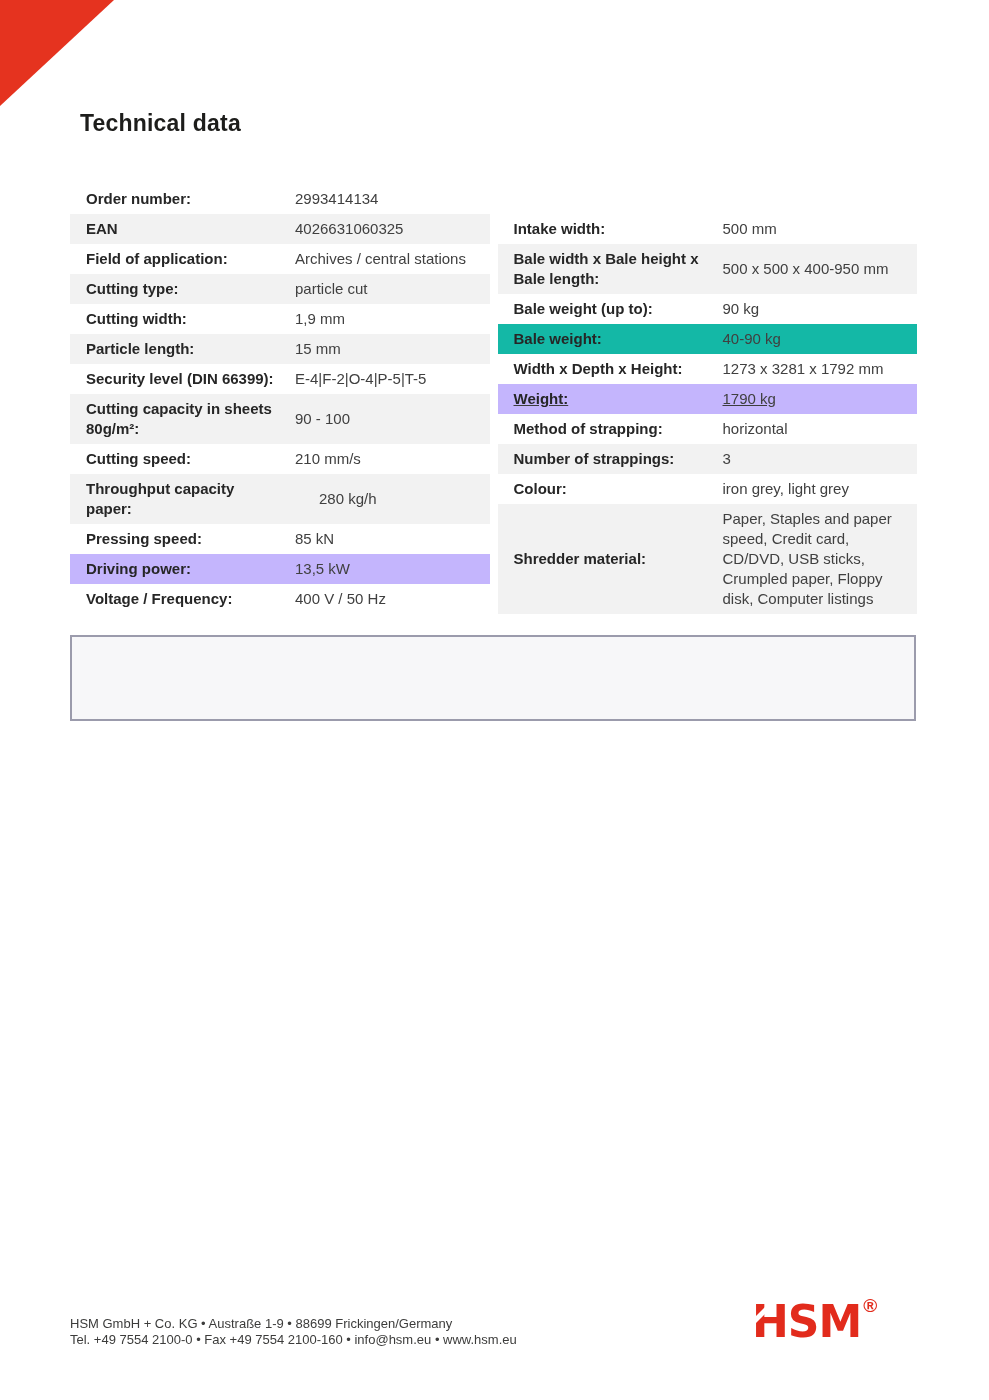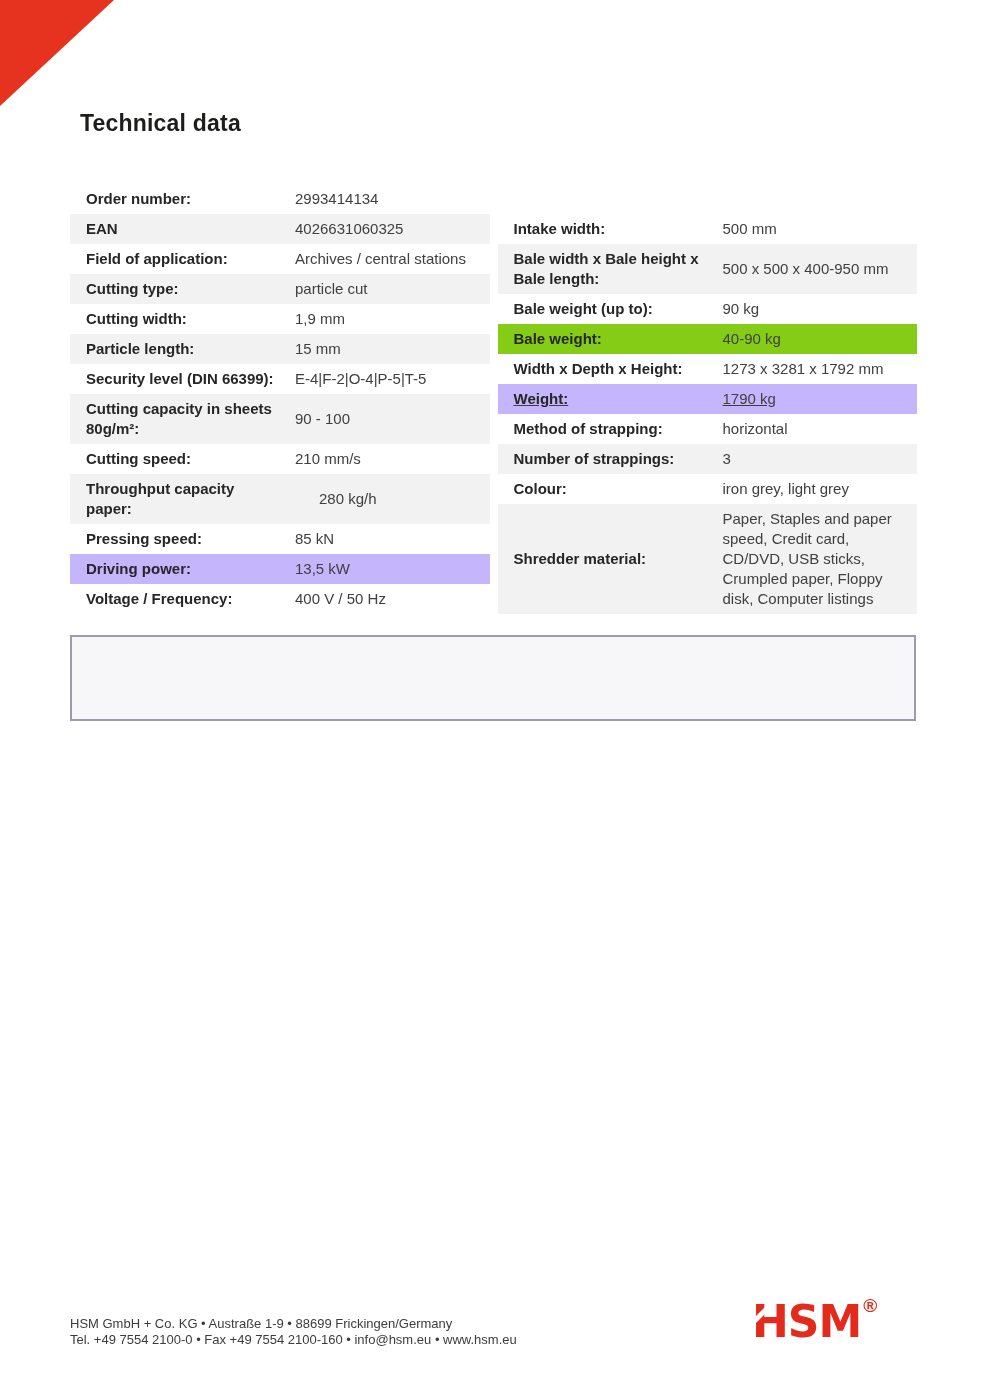--- a/index.html
+++ b/index.html
@@ -192,21 +192,21 @@
           <div class="spec-value">500 mm</div>
         </div>
         <div class="spec-row alt" style="background: rgb(242, 242, 242);">
           <div class="spec-label">Bale width x Bale height x Bale length:</div>
           <div class="spec-value">500 x 500 x 400-950 mm</div>
         </div>
         <div class="spec-row">
           <div class="spec-label">Bale weight (up to):</div>
           <div class="spec-value">90 kg</div>
         </div>
-        <div class="spec-row alt" style="background: #84cc16;">
+        <div class="spec-row alt" style="background: #14b8a6;">
           <div class="spec-label">Bale weight:</div>
           <div class="spec-value">40-90 kg</div>
         </div>
         <div class="spec-row">
           <div class="spec-label">Width x Depth x Height:</div>
           <div class="spec-value">1273 x 3281 x 1792 mm</div>
         </div>
         <div class="spec-row alt" style="background: #c4b5fd; text-decoration: underline;">
           <div class="spec-label">Weight:</div>
           <div class="spec-value">1790 kg</div>

